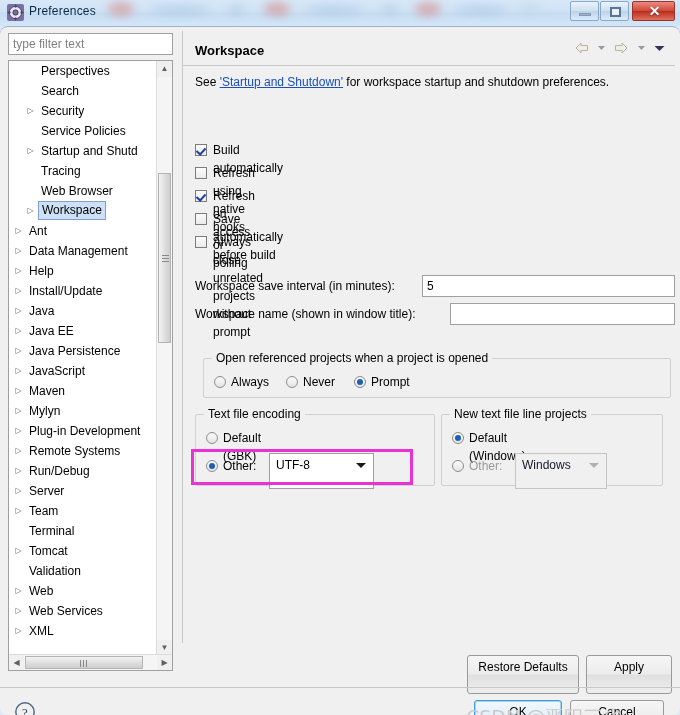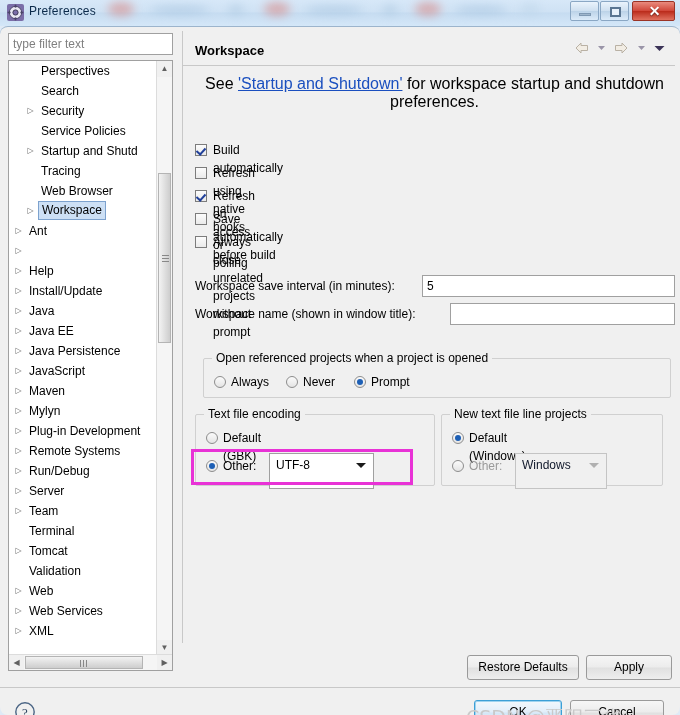--- a/index.html
+++ b/index.html
@@ -201,22 +201,21 @@
   .nav-ico {
     display:inline-block; vertical-align:middle;
     margin-left:4px;
   }
   #content-sep {
     position:absolute; left:0; top:34px;
     width:492px; height:1px; background:#c8c8c8;
   }
   #intro-line {
     position:absolute; left:12px; top:44px;
-    font-size:16px;
-    text-align:center;
+    font-size:12px;
   }
   #intro-line a {
     color:#1a4fbf; text-decoration:underline;
   }
 
   
   #checks { position:absolute; left:12px; top:110px; }
   .chk-row { position:relative; height:23px; }
   .chk-box {
     position:absolute; left:0; top:3px;
@@ -302,21 +301,21 @@
   
   #annot-box {
     position:absolute;
     border:3px solid #e832d6;
     pointer-events:none;
   }
 
   
   .btn {
     position:absolute;
-    height:25px;
+    height:39px;
     background:linear-gradient(to bottom,#f6f6f6,#ececec 48%,#e0e0e0 52%,#eeeeee);
     border:1px solid #9a9a9a;
     border-radius:3px;
     text-align:center;
     font-size:12px;
     line-height:23px;
   }
   .btn.focused {
     background:linear-gradient(to bottom,#f2f8fd,#e2eef9 48%,#d4e6f6 52%,#e8f3fc);
     border:1px solid #3c9fd6;
@@ -417,20 +416,21 @@
           <div class="tree-item depth1 selected">
             <span class="twisty">▷</span>
             <span class="tlabel">Workspace</span>
           </div>
           <div class="tree-item depth0">
             <span class="twisty">▷</span>
             <span class="tlabel">Ant</span>
           </div>
           <div class="tree-item depth0">
             <span class="twisty">▷</span>
+            <span class="tlabel">Data Management</span>
           </div>
           <div class="tree-item depth0">
             <span class="twisty">▷</span>
             <span class="tlabel">Help</span>
           </div>
           <div class="tree-item depth0">
             <span class="twisty">▷</span>
             <span class="tlabel">Install/Update</span>
           </div>
           <div class="tree-item depth0">

